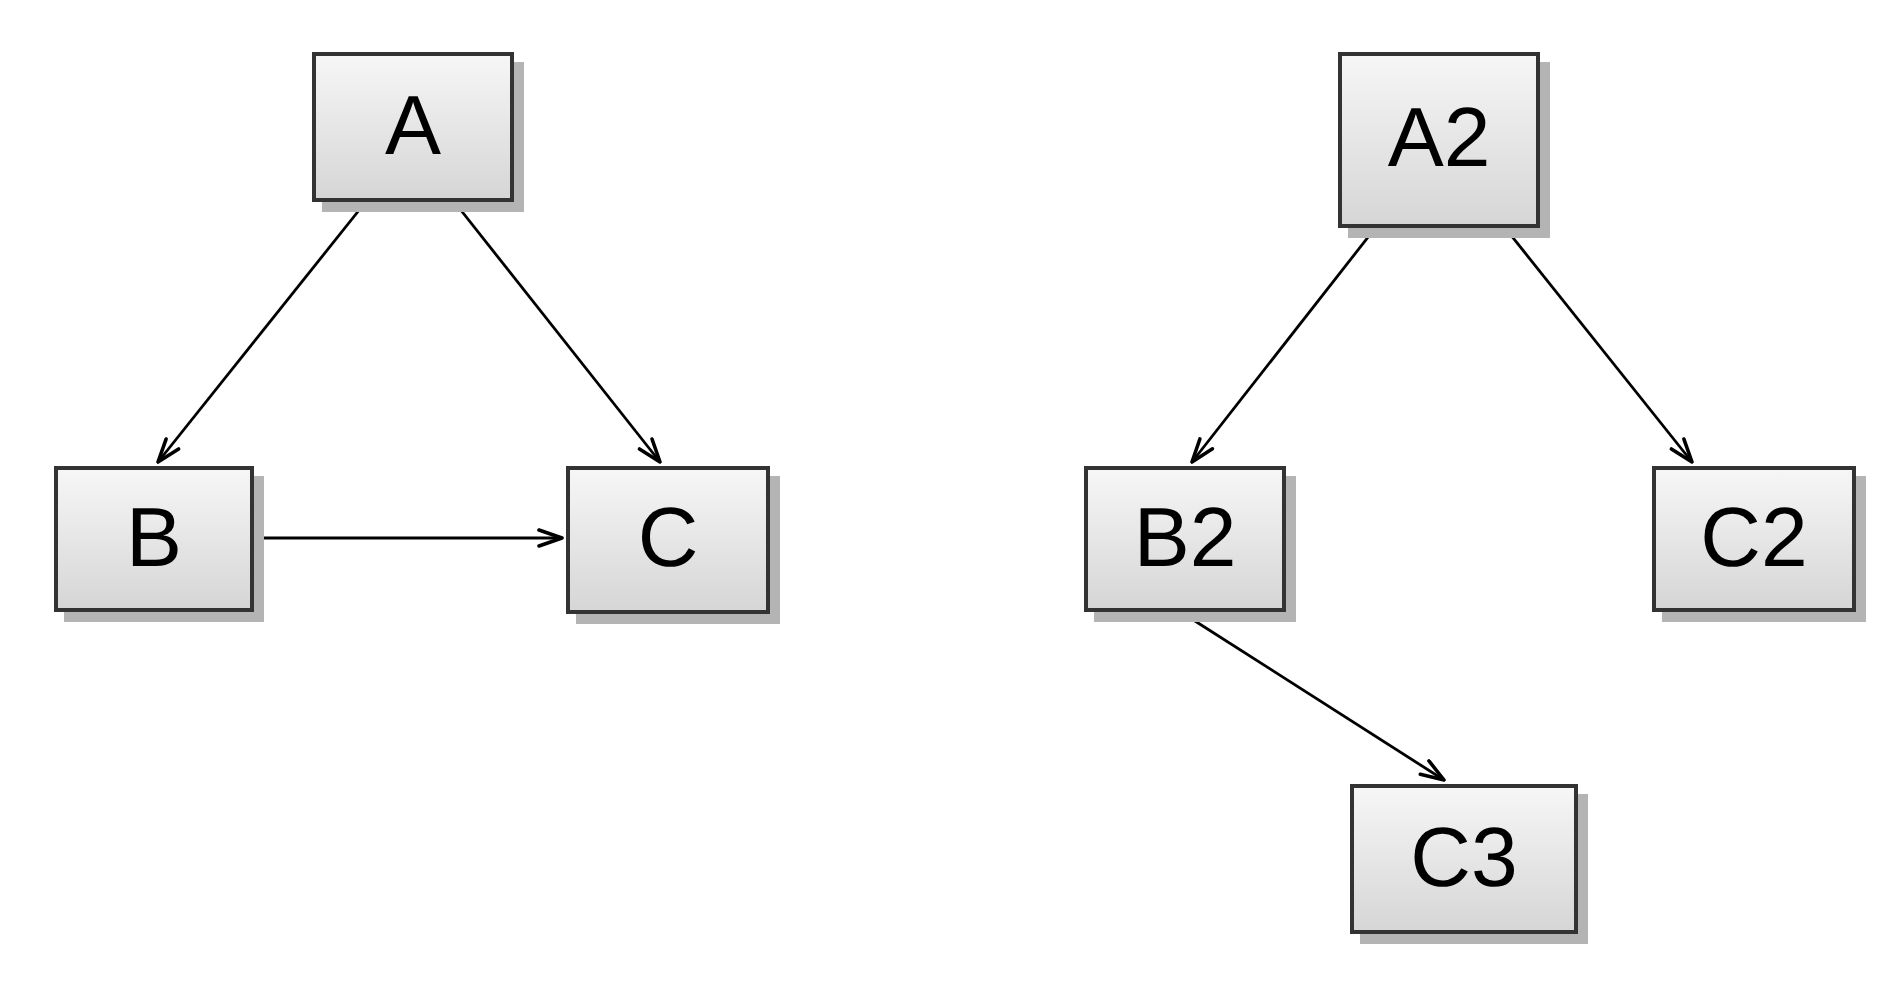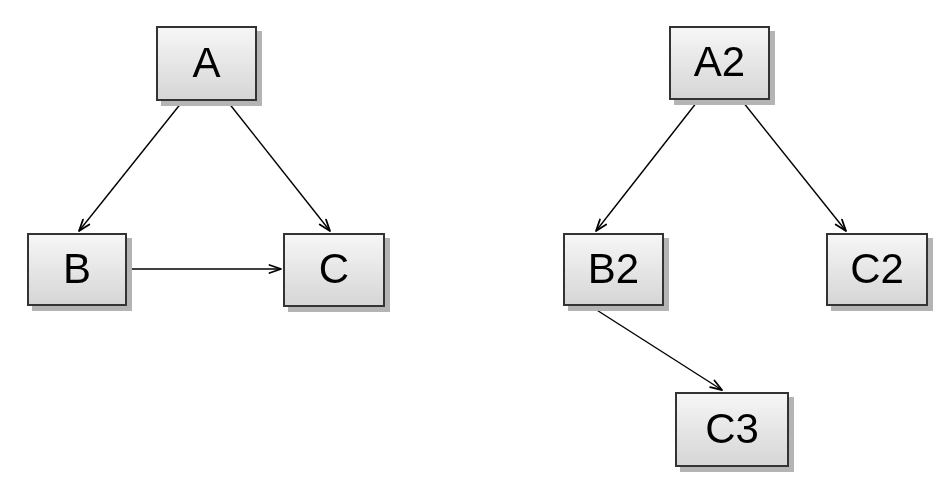--- a/index.html
+++ b/index.html
@@ -70,24 +70,24 @@
   <div class="node" style="left:156px; top:26px;  width:101px; height:75px;">
     <span>A</span>
   </div>
   <div class="node" style="left:27px;  top:233px; width:100px; height:73px;">
     <span>B</span>
   </div>
   <div class="node" style="left:283px; top:233px; width:102px; height:74px;">
     <span>C</span>
   </div>
 
-  <div class="node" style="left:669px; top:26px;  width:101px; height:74px;">
+  <div class="node" style="left:669px; top:26px;  width:101px; height:88px;">
     <span>A2</span>
   </div>
-  <div class="node" style="left:542px; top:233px; width:101px; height:73px;margin-left:21px;">
+  <div class="node" style="left:542px; top:233px; width:101px; height:73px;">
     <span>B2</span>
   </div>
   <div class="node" style="left:826px; top:233px; width:102px; height:73px;">
     <span>C2</span>
   </div>
   <div class="node" style="left:675px; top:392px; width:114px; height:75px;">
     <span>C3</span>
   </div>
 
 </div>

